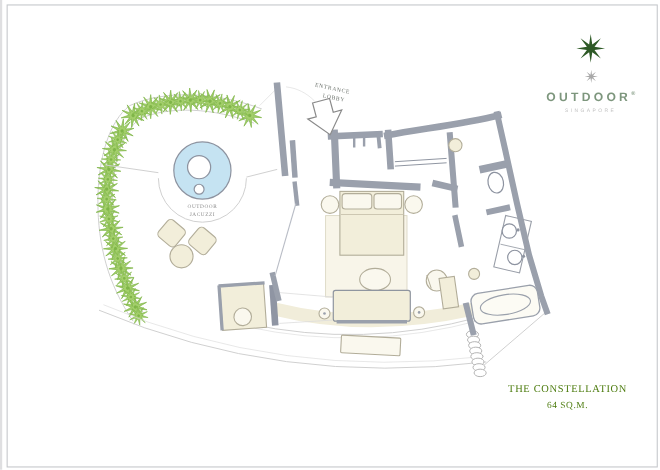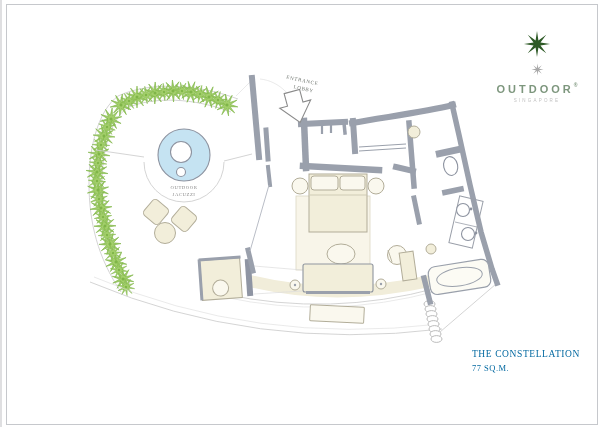--- a/index.html
+++ b/index.html
@@ -22,22 +22,22 @@
     font-family:"Liberation Sans", sans-serif;
   }
   .brand sup{font-size:5px;letter-spacing:0;vertical-align:6px;}
   .location{
     margin-top:3px;font-size:4.5px;letter-spacing:2.2px;color:#c2c2c2;
     font-family:"Liberation Sans", sans-serif;
   }
 
   
   .title-block{
-    position:absolute;right:20px;top:349px;text-align:left;
-    color:#0369a1;font-family:"Liberation Serif", serif;
+    position:absolute;right:30px;top:349px;text-align:center;
+    color:#4d7c0f;font-family:"Liberation Serif", serif;
   }
   .title-name{font-size:9.5px;letter-spacing:.6px;}
   .title-sub{font-size:8.5px;margin-top:4px;letter-spacing:.4px;}
   .title-area{font-size:8.5px;margin-top:4px;letter-spacing:.5px;}
 
   
   svg.plan{position:absolute;left:0;top:0;}
   .walls path{fill:none;stroke-linecap:square;}
   .thin{fill:none;stroke:#cfcfcf;stroke-width:.9;}
   .thinner{fill:none;stroke:#dcdcdc;stroke-width:.6;}
@@ -231,14 +231,14 @@
   </svg>
   <svg class="star-small" width="13" height="13" viewBox="-15 -15 30 30">
     <polygon points="0,-14 1.53,-3.7 9.9,-9.9 3.7,-1.53 14,0 3.7,1.53 9.9,9.9 1.53,3.7 0,14 -1.53,3.7 -9.9,9.9 -3.7,1.53 -14,0 -3.7,-1.53 -9.9,-9.9 -1.53,-3.7" fill="#a8a8a8"></polygon>
   </svg>
   <div class="brand"><span>OUTDOOR</span><sup>®</sup></div>
   <div class="location">SINGAPORE</div>
 </div>
 
 <div class="title-block">
   <div class="title-name">THE CONSTELLATION</div>
-  <div class="title-area">77 SQ.M.</div>
+  <div class="title-area">64 SQ.M.</div>
 </div>
 
 </body></html>

